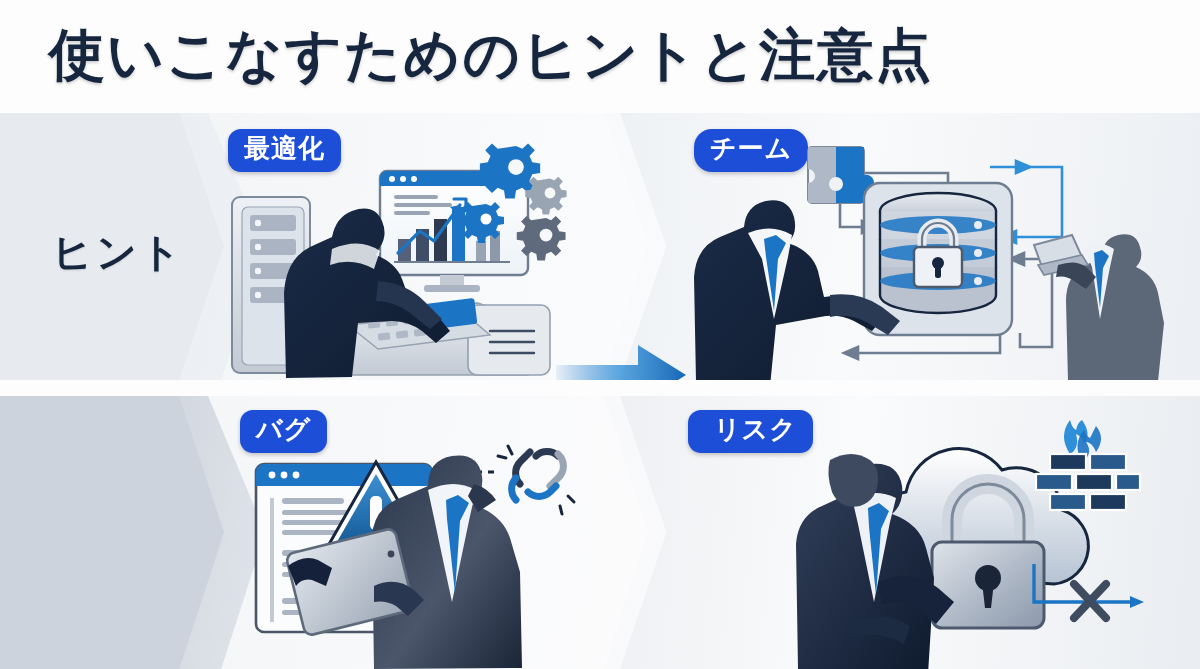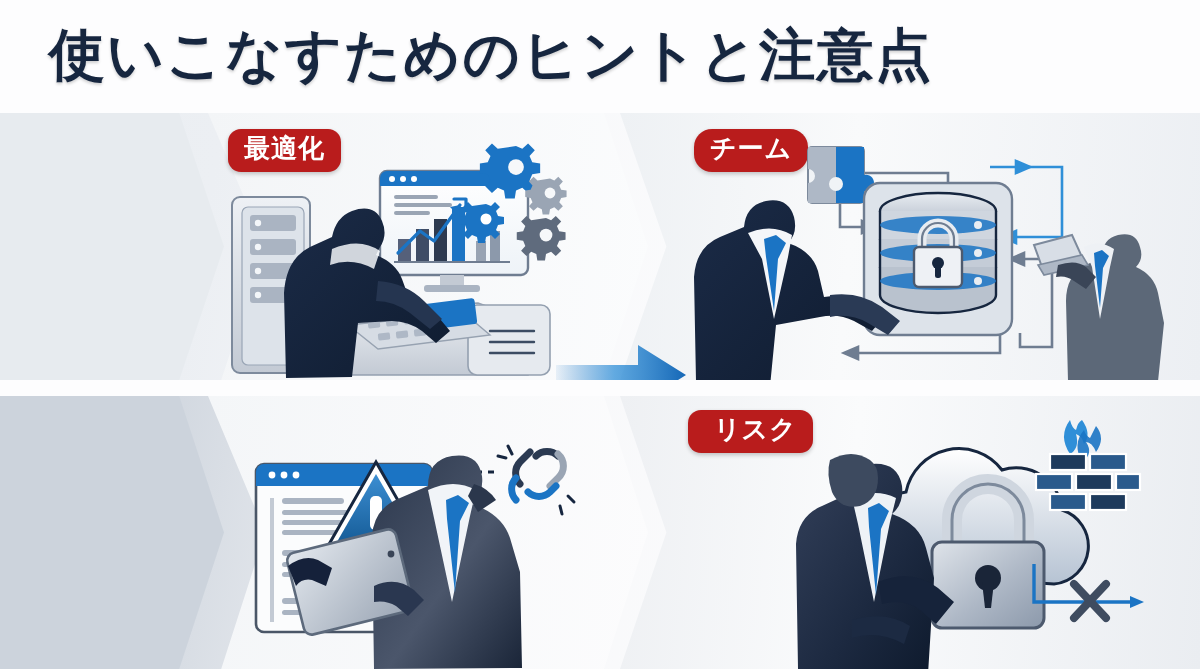--- a/index.html
+++ b/index.html
@@ -44,21 +44,21 @@
     position:absolute;left:28px;width:180px;text-align:center;
     font-size:40px;font-weight:700;color:#16263f;letter-spacing:3px;
     font-family:"DejaVu Sans","Liberation Sans",sans-serif;
     text-shadow:0 1px 2px rgba(0,0,0,.12);
   }
   #row1 .rowlabel{top:112px;}
   #row2 .rowlabel{top:112px;}
 
   
   .badge{
-    position:absolute;background:#b91c1c;color:#fff;border-radius:13px;
+    position:absolute;background:#1d4ed8;color:#fff;border-radius:13px;
     padding:5px 16px 8px;font-size:26px;font-weight:700;letter-spacing:1px;
     font-family:"DejaVu Sans","Liberation Sans",sans-serif;
     box-shadow:0 2px 4px rgba(0,0,0,.22);line-height:1.15;white-space:nowrap;
   }
   #badge-opt{left:228px;top:16px;}
   #badge-team{left:694px;top:16px;border-radius:18px;}
   #badge-bug{left:240px;top:14px;}
   #badge-risk{left:688px;top:14px;padding-left:26px;}
 
   
@@ -79,20 +79,21 @@
 <div id="stage">
 
   <div class="title">使いこなすためのヒントと注意点</div>
 
   <div class="row" id="row1">
     <div class="rowbg"></div>
     <div class="chev chev1"></div>
     <div class="chev chev2"></div>
     <div class="chev chev3"></div>
 
+    <div class="rowlabel">ヒント</div>
 
     <div class="badge" id="badge-opt">最適化</div>
     <div class="badge" id="badge-team">チーム</div>
 
     <div class="pane" id="pane1">
       <svg width="330" height="225" viewBox="0 0 330 225">
         <defs>
           <linearGradient id="g-body" x1="0" y1="0" x2="1" y2="1">
             <stop offset="0" stop-color="#1b2b47"></stop>
               <stop offset="1" stop-color="#0f1c30"></stop>
@@ -314,20 +315,21 @@
     </div>
   </div>
 
   <div class="row" id="row2">
     <div class="rowbg"></div>
     <div class="chev chev1"></div>
     <div class="chev chev2"></div>
     <div class="chev chev3"></div>
 
 
+    <div class="badge" id="badge-bug">バグ</div>
     <div class="badge" id="badge-risk">リスク</div>
 
     <div class="pane" id="pane3">
       <svg width="330" height="249" viewBox="0 0 330 249">
         <defs>
           <linearGradient id="g-suit" x1="0" y1="0" x2="1" y2="1">
             <stop offset="0" stop-color="#2b374c"></stop>
               <stop offset="55%" stop-color="#4b566b"></stop>
               <stop offset="1" stop-color="#1a2538"></stop>
           </linearGradient>

